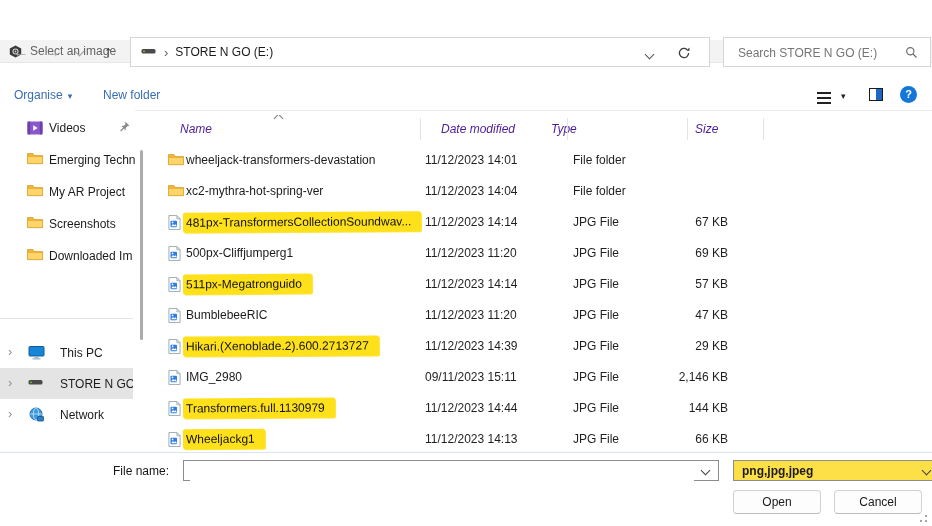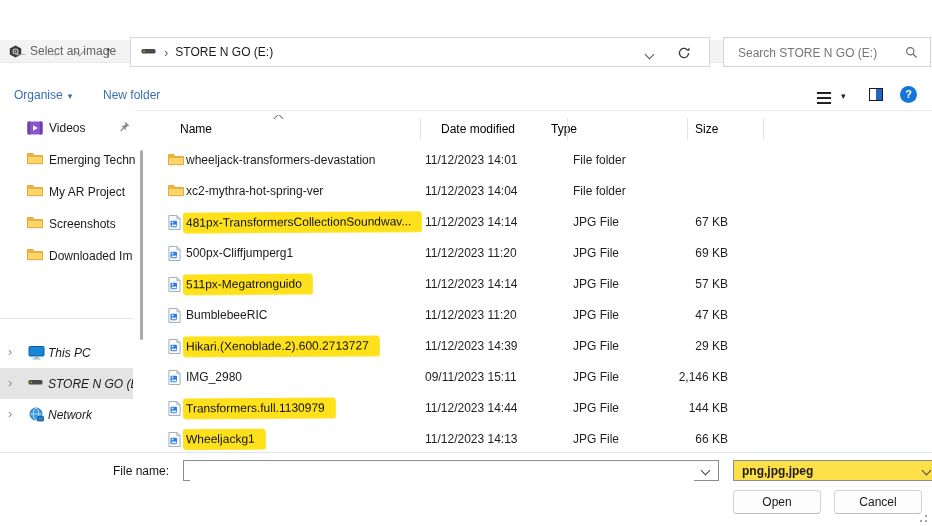--- a/index.html
+++ b/index.html
@@ -44,25 +44,25 @@
   .qa-item{position:relative;height:32px;width:148px;}
   .qa-icon{position:absolute;left:27px;top:8px;}
   .qa-label{position:absolute;left:49px;top:9px;white-space:nowrap;overflow:hidden;width:88px;}
   .pin{position:absolute;left:119px;top:9px;}
   .sb-divider{position:absolute;left:0;top:206px;width:133px;height:1px;background:#e4e4e4;}
   .tree{position:absolute;left:0;top:225px;width:148px;}
   .tree-item{position:relative;height:31px;width:133px;overflow:hidden;}
   .tree-item.selected{background:#e4e4e4;}
   .tree-chev{position:absolute;left:8px;top:7px;color:#8f8f8f;font-size:13px;}
   .tree-icon{position:absolute;left:28px;top:8px;}
-  .tree-label{position:absolute;left:48px;top:9px;white-space:nowrap;font-style:italic;}
+  .tree-label{position:absolute;left:60px;top:9px;white-space:nowrap;}
   .sb-scroll{position:absolute;left:140px;top:150px;width:3px;height:190px;background:#ababab;border-radius:2px;}
   
   .list{position:absolute;left:152px;top:115px;right:0;bottom:73px;overflow:hidden;}
-  .lheader{position:relative;height:30px;color:#000000;}
+  .lheader{position:relative;height:30px;color:#4c1d95;font-style:italic;}
   .h-name{position:absolute;left:28px;top:7px;}
   .h-date{position:absolute;left:273px;top:7px;margin-left:16px;}
   .h-type{position:absolute;left:399px;top:7px;}
   .h-size{position:absolute;left:543px;top:7px;}
   .h-sep{position:absolute;top:3px;width:1px;height:22px;background:#e4e4e4;}
   .sort-chev{position:absolute;left:123px;top:0px;width:6px;height:6px;border:solid #767676;border-width:1.4px 0 0 1.4px;transform:rotate(45deg);}
   .rows{position:absolute;left:0;right:0;top:30px;}
   .row{position:relative;height:31px;}
   .f-icon{position:absolute;left:16px;top:8px;}
   .f-name{position:absolute;left:34px;top:8px;white-space:nowrap;}

